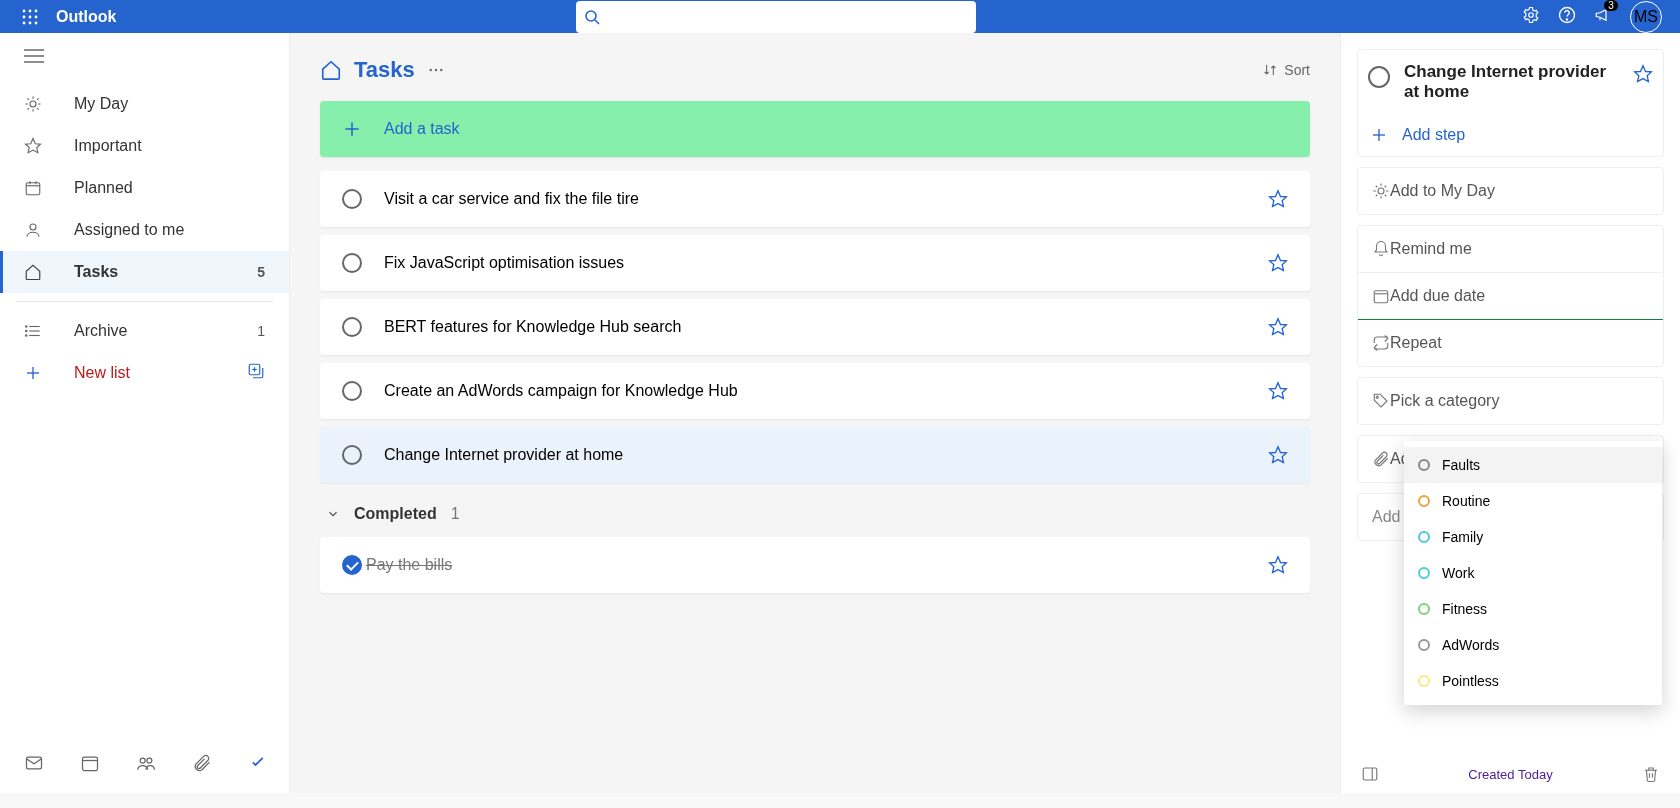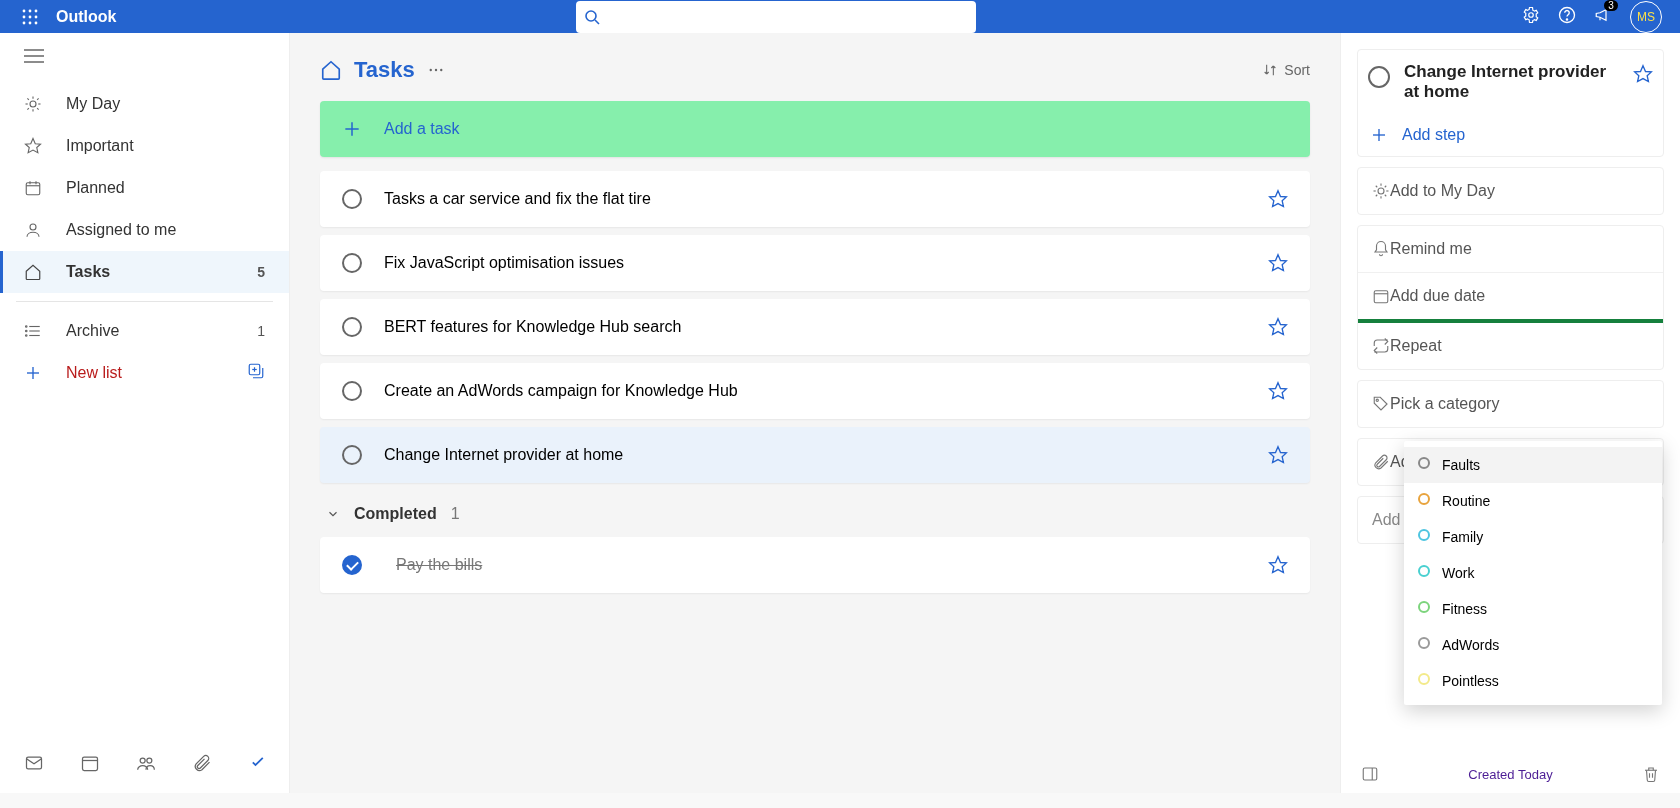--- a/index.html
+++ b/index.html
@@ -23,34 +23,34 @@
 }
 .header .search input { border:none; outline:none; flex:1; font-size:14px; }
 .header .right { margin-left:auto; display:flex; align-items:center; gap:18px; padding-right:8px;}
 .header .icon-btn { cursor:pointer; position:relative; }
 .header .badge {
   position:absolute; top:-6px; right:-6px; background:#000; color:#fff;
   font-size:10px; border-radius:8px; padding:0 4px; min-width:14px; text-align:center;
 }
 .avatar {
   width:32px; height:32px; border-radius:50%; border:1px solid #fff;
-  display:flex; align-items:center; justify-content:center; font-size:12px; color:#fde047;
+  display:flex; align-items:center; justify-content:center; font-size:16px; color:#000000;
 }
 
 
 .body { display:flex; height: calc(808px - 48px); }
 .sidebar { width: 290px; background:#fff; border-right:1px solid #eee; display:flex; flex-direction:column; }
 .main { flex:1; background:#f5f5f5; position:relative; padding: 24px 30px; }
 .detail { width: 340px; background:#fff; border-left:1px solid #eee; padding:16px 16px 0; position:relative;}
 
 
 .sb-top { padding: 16px 24px; }
 .hamburger { cursor:pointer; }
 .sb-item {
-  display:flex; align-items:center; height:42px; padding:0 24px; gap:24px; cursor:pointer;
+  display:flex; align-items:center; height:42px; padding:0 24px; gap:32px; cursor:pointer;
   color:#333;
 }
 .sb-item.active { background:#eff6fc; border-left:3px solid #2564cf; padding-left:21px; font-weight:600;}
 .sb-item .count { margin-left:auto; font-size:14px; color:#555; }
 .sb-divider { border:none; border-top:1px solid #e5e5e5; margin:8px 16px; }
 .sb-newlist { color:#b91c1c; }
 .sb-newlist .groupbtn { margin-left:auto; cursor:pointer; color:#2564cf; }
 .sb-bottom {
   margin-top:auto; height:56px; display:flex; align-items:center; gap:36px; padding:0 24px;
 }
@@ -74,21 +74,21 @@
 }
 .task-row.selected { background:#eaf2fb; }
 .task-row .circle, .completed-row .circle {
   width:20px;height:20px;border-radius:50%;border:2px solid #666;cursor:pointer;flex-shrink:0;
 }
 .task-row .star { margin-left:auto; color:#2564cf; cursor:pointer; }
 .completed-hdr { display:flex; align-items:center; gap:14px; padding:14px 6px; color:#333; font-weight:600; cursor:pointer;}
 .completed-hdr .cnt { font-weight:400; color:#777;}
 .completed-row {
   background:#fff; border-radius:4px; box-shadow:0 1px 2px rgba(0,0,0,0.06);
-  height:56px; display:flex; align-items:center; padding:0 22px; gap:34px;
+  height:56px; display:flex; align-items:center; padding:0 22px; gap:4px;
 }
 .completed-row .circle.done {
   background:#2564cf; border-color:#2564cf; position:relative;
 }
 .completed-row .circle.done::after{
   content:""; position:absolute; left:5px; top:2px; width:5px; height:9px;
   border:solid #fff; border-width:0 2px 2px 0; transform:rotate(45deg);
 }
 .completed-row .title { text-decoration:line-through; color:#777; }
 .completed-row .star { margin-left:auto; color:#2564cf; cursor:pointer;}
@@ -109,21 +109,21 @@
   display:flex; align-items:center; color:#4c1d95; font-size:13px;
 }
 .detail-footer .created { flex:1; text-align:center; }
 .detail-footer .iconbtn { cursor:pointer; }
 
 
 .cat-menu {
   position:absolute; right:18px; top:408px; width:258px; background:#fff;
   box-shadow:0 6px 20px rgba(0,0,0,0.18); border-radius:2px; padding:6px 0; z-index:50;
 }
-.cat-item { display:flex; align-items:flex-start; gap:12px; padding:10px 14px; cursor:pointer; font-size:14px;}
+.cat-item { display:flex; align-items:center; gap:12px; padding:10px 14px; cursor:pointer; font-size:14px;}
 .cat-item:hover, .cat-item.hover { background:#f3f3f3; }
 .cat-dot { width:12px; height:12px; border-radius:50%; border:2px solid; }
 
 
 .svg { display:inline-flex; }
 
 </style>
 </head>
 <body>
 
@@ -334,21 +334,21 @@
             <line x1="12" y1="4" x2="12" y2="20"></line>
             <line x1="4" y1="12" x2="20" y2="12"></line>
           </svg>
         </span>
       <span>Add a task</span>
     </div>
 
     <div id="task-list">
         <div class="task-row">
           <div class="circle"></div>
-          <span>Tasks a car service and fix the flat tire</span>
+          <span>Visit a car service and fix the file tire</span>
           <span class="star svg">
             <svg width="20" height="20" viewBox="0 0 24 24" fill="none" stroke="#2564cf" stroke-width="1.6">
               <polygon points="12 2 15 9 22 9.5 17 14 18.5 21 12 17.5 5.5 21 7 14 2 9.5 9 9"></polygon>
             </svg>
           </span>
         </div>
         <div class="task-row">
           <div class="circle"></div>
           <span>Fix JavaScript optimisation issues</span>
           <span class="star svg">
@@ -462,21 +462,21 @@
       </div>
       <div class="detail-row" style="border-top:1px solid #f0f0f0">
         <span class="svg">
             <svg width="18" height="18" viewBox="0 0 24 24" fill="none" stroke="#777" stroke-width="1.5">
               <rect x="3" y="5" width="18" height="16" rx="2"></rect>
               <line x1="3" y1="9" x2="21" y2="9"></line>
             </svg>
           </span>
         <span>Add due date</span>
       </div>
-      <div class="detail-row" style="border-top:4px solid #15803d">
+      <div class="detail-row" style="border-top:1px solid #15803d">
         <span class="svg">
             <svg width="18" height="18" viewBox="0 0 24 24" fill="none" stroke="#777" stroke-width="1.5">
               <path d="M17 2l4 4-4 4"></path>
               <path d="M3 12V8a4 4 0 0 1 4-4h14"></path>
               <path d="M7 22l-4-4 4-4"></path>
               <path d="M21 12v4a4 4 0 0 1-4 4H3"></path>
             </svg>
           </span>
         <span>Repeat</span>
       </div>

